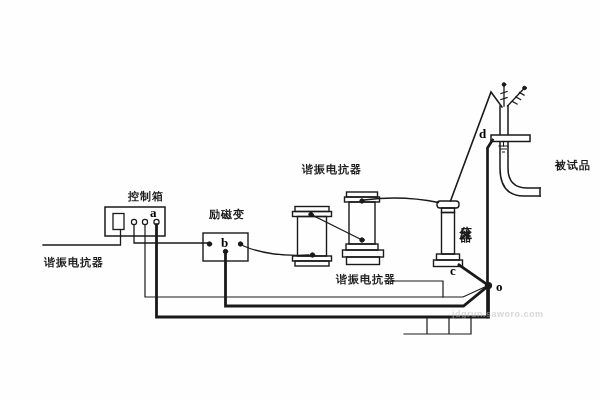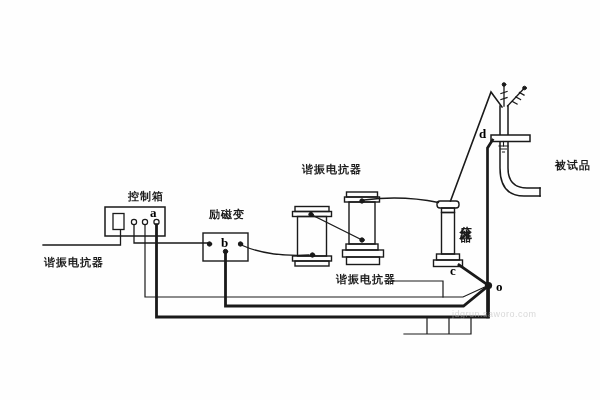--- a/index.html
+++ b/index.html
@@ -7,21 +7,21 @@
     position:relative;width:600px;height:400px;background:#fefefe;overflow:hidden;
     font-family:"Liberation Sans","DejaVu Sans",sans-serif;color:#1a1a1a;
   }
   #wires{position:absolute;left:0;top:0;width:600px;height:400px;}
   .lbl{position:absolute;font-size:11px;font-weight:600;letter-spacing:1px;
        color:#1a1a1a;white-space:nowrap;line-height:1.1;}
   .term{position:absolute;font-family:"Liberation Serif","DejaVu Serif",serif;
         font-weight:bold;font-size:13px;font-style:normal;color:#000;line-height:1;}
   .vert{writing-mode:vertical-rl;text-orientation:upright;letter-spacing:2px;}
   #watermark{position:absolute;left:452px;top:309px;font-size:9px;color:#b9b9b9;
-             opacity:.55;letter-spacing:.5px;font-weight:400;text-align:right;}
+             opacity:.55;letter-spacing:.5px;font-weight:700;text-align:right;}
 </style>
 </head>
 <body>
 
 <div id="stage">
 
   <svg id="wires" viewBox="0 0 600 400">
     <g fill="none" stroke="#1a1a1a" stroke-linecap="square">
 
       <rect x="105" y="207" width="60" height="29" stroke-width="1.5"></rect>

